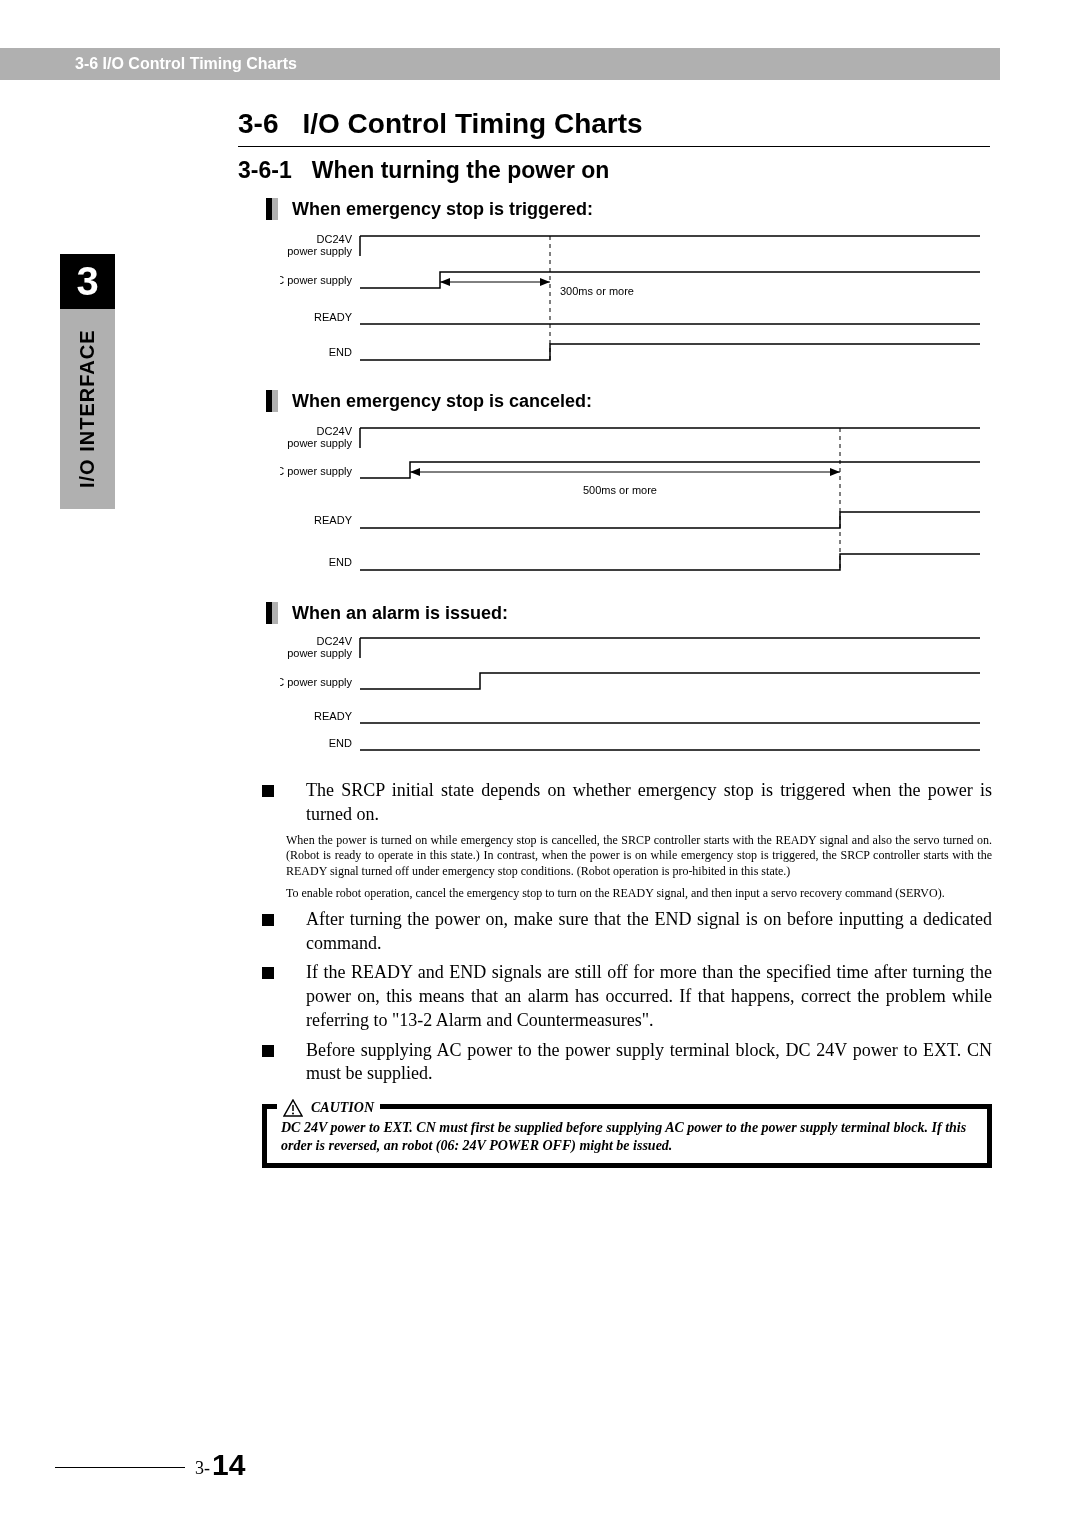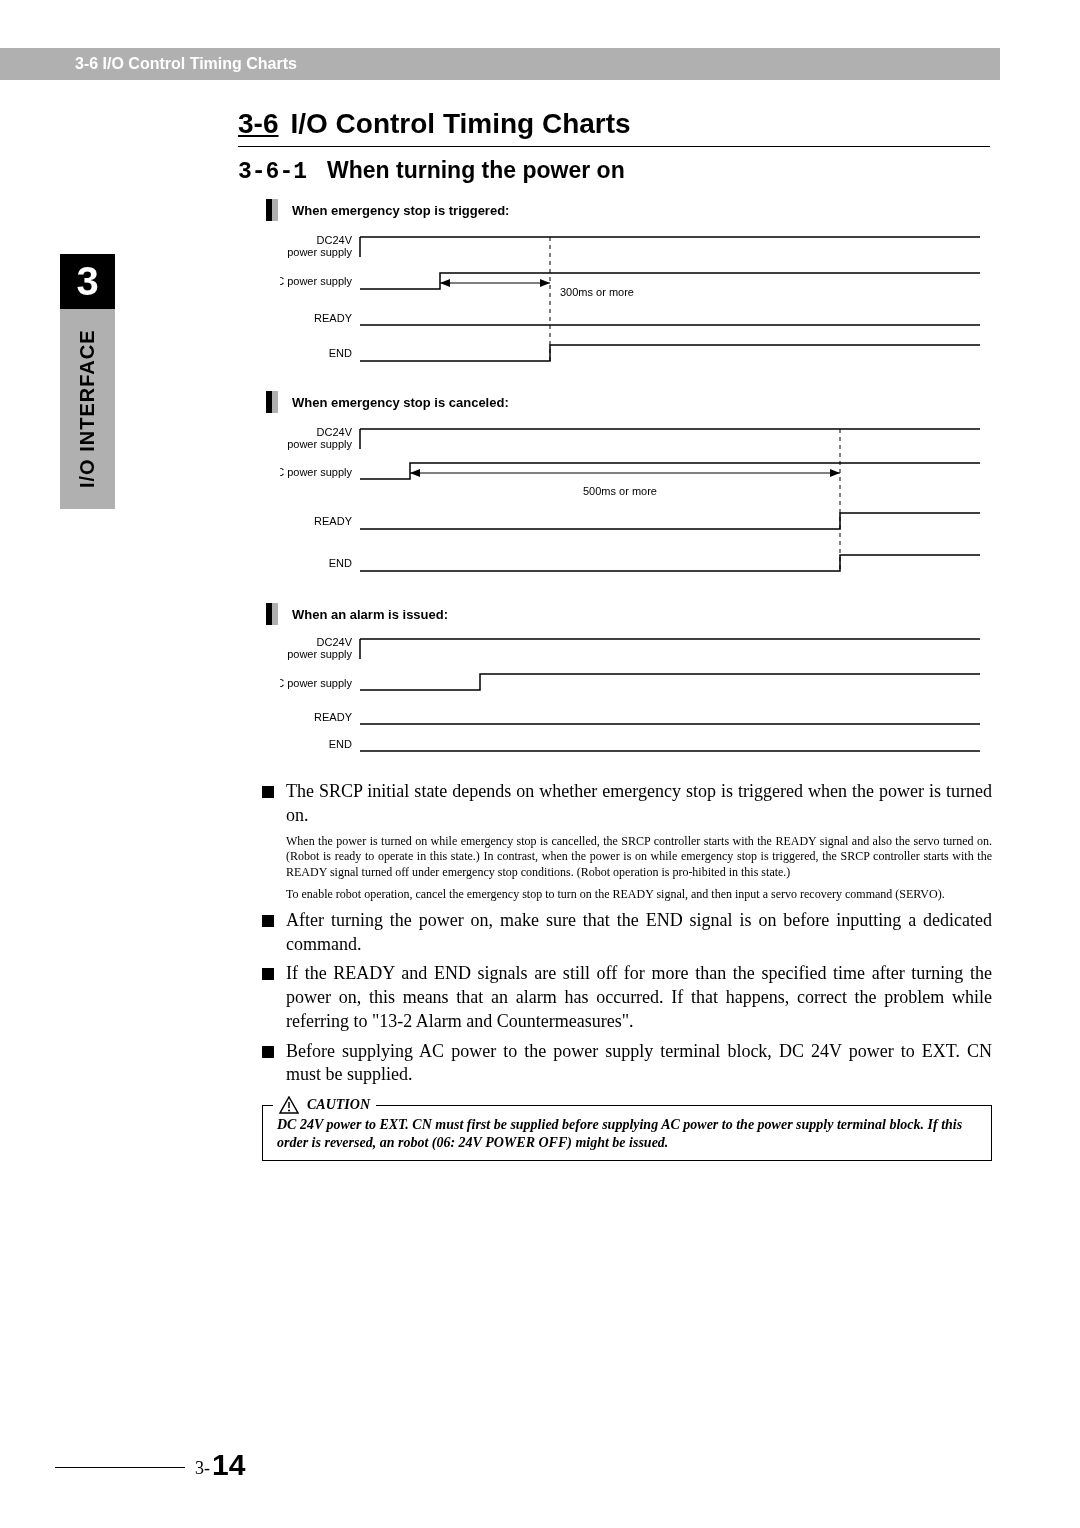--- a/index.html
+++ b/index.html
@@ -73,44 +73,44 @@
   }
 
   h1.section {
     font-family: Arial, Helvetica, sans-serif;
     font-weight: bold;
     font-size: 28px;
     border-bottom: 1.5px solid #000;
     padding-bottom: 6px;
     margin-bottom: 10px;
   }
-  h1.section .num { margin-right: 12px; text-decoration: underline; }
+  h1.section .num { margin-right: 24px; }
 
   p.intro {
     font-size: 18.5px;
     line-height: 1.28;
     text-align: justify;
     margin-bottom: 18px;
   }
 
   h2.subsection {
     font-family: Arial, Helvetica, sans-serif;
     font-weight: bold;
     font-size: 23px;
     margin-bottom: 14px;
   }
-  h2.subsection .num { margin-right: 20px; font-family: Liberation Mono, monospace; }
+  h2.subsection .num { margin-right: 20px; }
 
   .chart-heading {
     display: flex;
     align-items: center;
     margin: 10px 0 8px 28px;
     font-family: Arial, Helvetica, sans-serif;
     font-weight: bold;
-    font-size: 13px;
+    font-size: 18px;
   }
   .chart-heading .black-bar {
     width: 6px; height: 22px; background: #000; margin-right: 0;
   }
   .chart-heading .grey-bar {
     width: 6px; height: 22px; background: #b0b0b0; margin-right: 14px;
   }
 
   .timing-chart {
     margin-left: 42px;
@@ -127,36 +127,36 @@
     display: flex;
     font-size: 18px;
     line-height: 1.32;
     text-align: justify;
     margin-bottom: 6px;
   }
   .note-item .bullet {
     width: 12px; height: 12px; background: #000; flex: 0 0 12px;
     margin-right: 12px; margin-top: 6px;
   }
-  .note-item .txt { flex: 1; }
+  .note-item .txt { flex: 1; margin-left: 20px; }
   .note-continued {
     margin-left: 24px;
     font-size: 12px;
     line-height: 1.32;
     text-align: justify;
     margin-bottom: 6px;
   }
 
   
   .caution-box {
     position: relative;
     margin-top: 18px;
     margin-left: 24px;
     width: 730px;
-    border: 1px solid #000000;
+    border: 5px solid #000000;
     padding: 10px 14px 8px 14px;
     font-family: "Times New Roman", Times, serif;
     font-style: italic;
     font-weight: bold;
     font-size: 14px;
     line-height: 1.28;
   }
   .caution-label-wrap {
     position: absolute;
     top: -10px;

